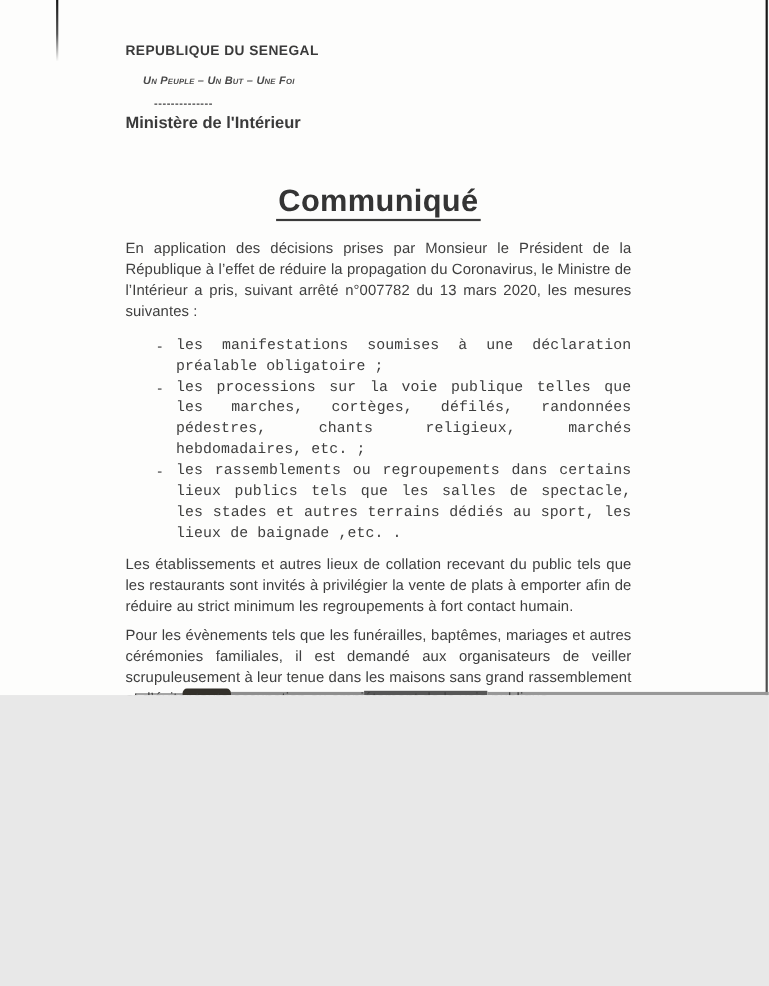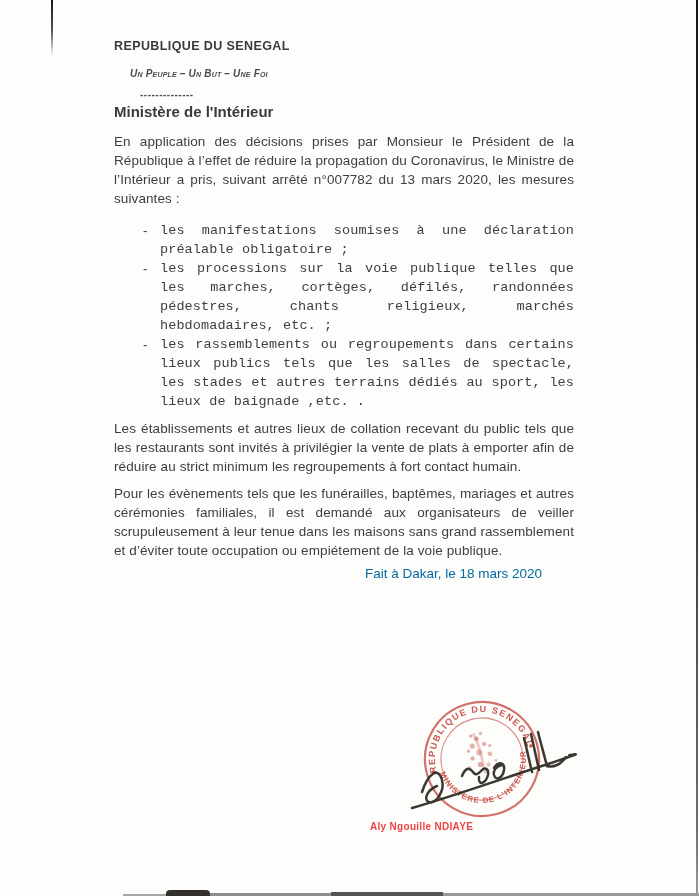--- a/index.html
+++ b/index.html
@@ -1,17 +1,17 @@
 <!DOCTYPE html>
 <html><head>
 <meta charset="utf-8">
 <style>
   html,body{margin:0;padding:0;background:#e8e8e8;}
   .page{
-    position:relative;width:699px;height:896px;background:#fdfdfc;overflow:hidden;
+    position:relative;width:699px;height:632px;background:#fdfdfc;overflow:hidden;
     font-family:"Liberation Sans","DejaVu Sans",sans-serif;color:#3e3e3e;
   }
   
   .artifact{position:absolute;pointer-events:none;}
   .edge-right{right:1px;top:0;width:2px;height:896px;background:linear-gradient(#161616,#3a3a3a 55%,#6d6d6d 92%,#9a9a9a);}
   .edge-left-top{left:51px;top:0;width:2px;height:56px;background:linear-gradient(#141414,#555 55%,rgba(120,120,120,0));}
   .bar{bottom:0;}
   .bar-a{left:123px;width:44px;height:2px;background:#a5a5a5;}
   .bar-blob{left:166px;width:44px;height:6px;border-radius:4px 4px 0 0;background:#33302a;}
   .bar-b{left:210px;width:121px;height:3px;background:#8e8e8e;}
@@ -55,20 +55,23 @@
   <div class="artifact bar bar-b"></div>
   <div class="artifact bar bar-c"></div>
   <div class="artifact bar bar-d"></div>
 
   <div class="content">
     <div class="hdr-republic">REPUBLIQUE DU SENEGAL</div>
     <div class="hdr-motto">Un Peuple – Un But – Une Foi</div>
     <div class="hdr-sep">--------------</div>
     <div class="hdr-ministry">Ministère de l'Intérieur</div>
 
+    <div class="title-wrap">
+      <span class="title">Communiqué</span>
+    </div>
 
     <p class="para first">En application des décisions prises par Monsieur le Président de la République à l’effet de réduire la propagation du Coronavirus, le Ministre de l’Intérieur a pris, suivant arrêté n°007782 du 13 mars 2020, les mesures suivantes :</p>
 
     <ul class="bullets">
       <li class="bullet">
         <span class="dash">-</span>
         <span class="btxt">les manifestations soumises à une déclaration préalable obligatoire ;</span>
       </li>
       <li class="bullet">
         <span class="dash">-</span>

